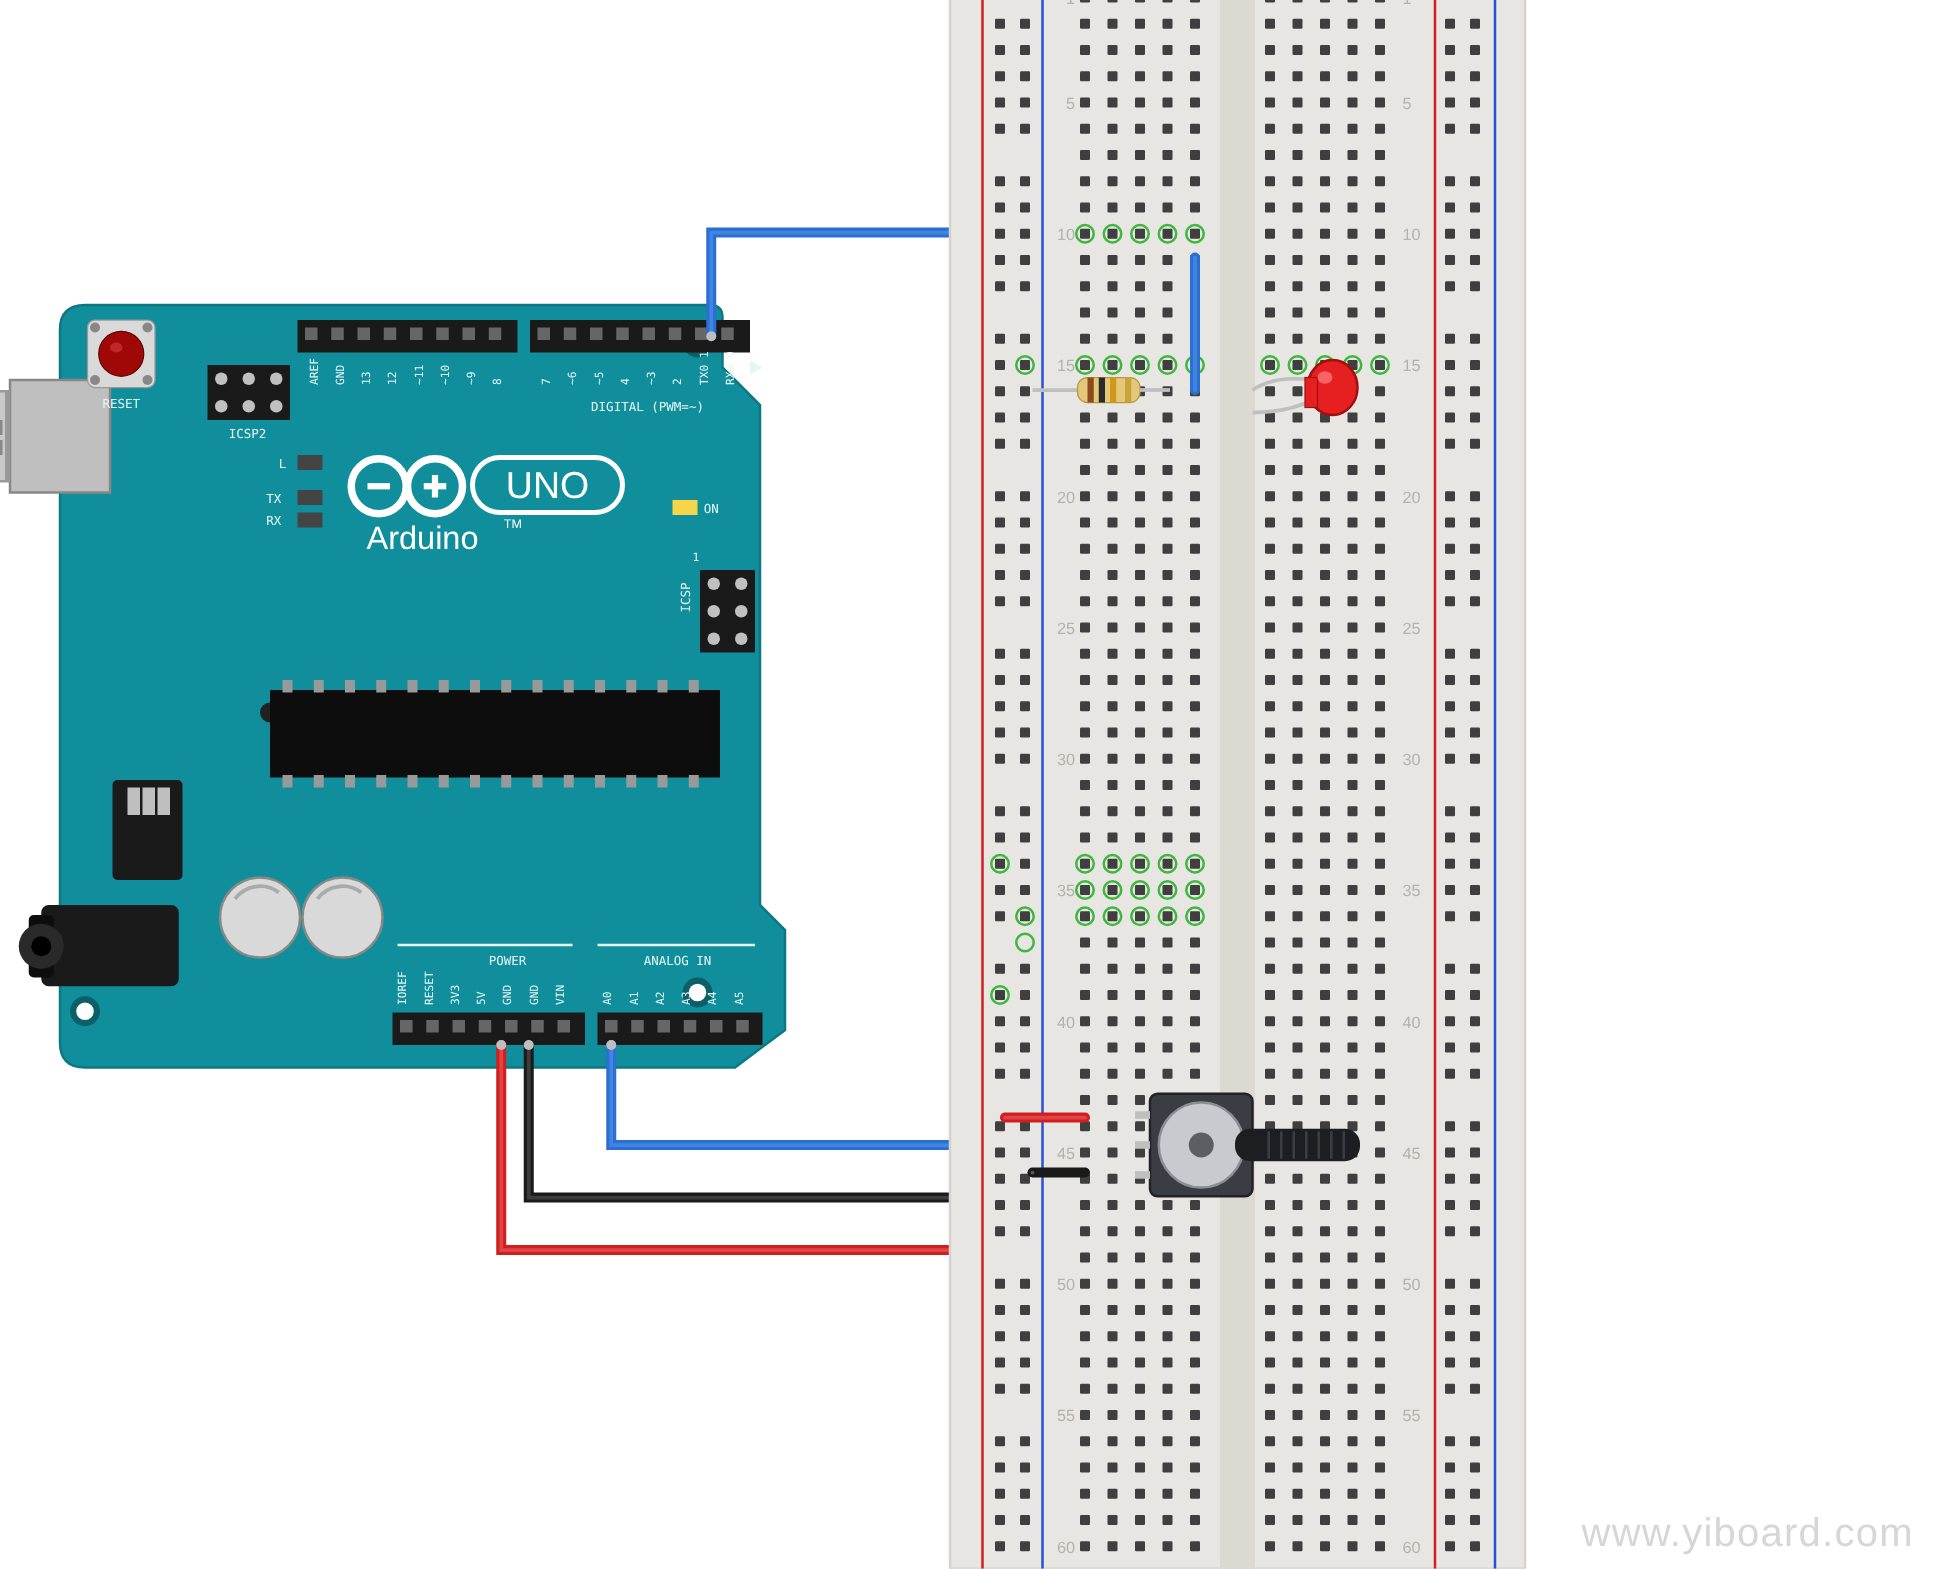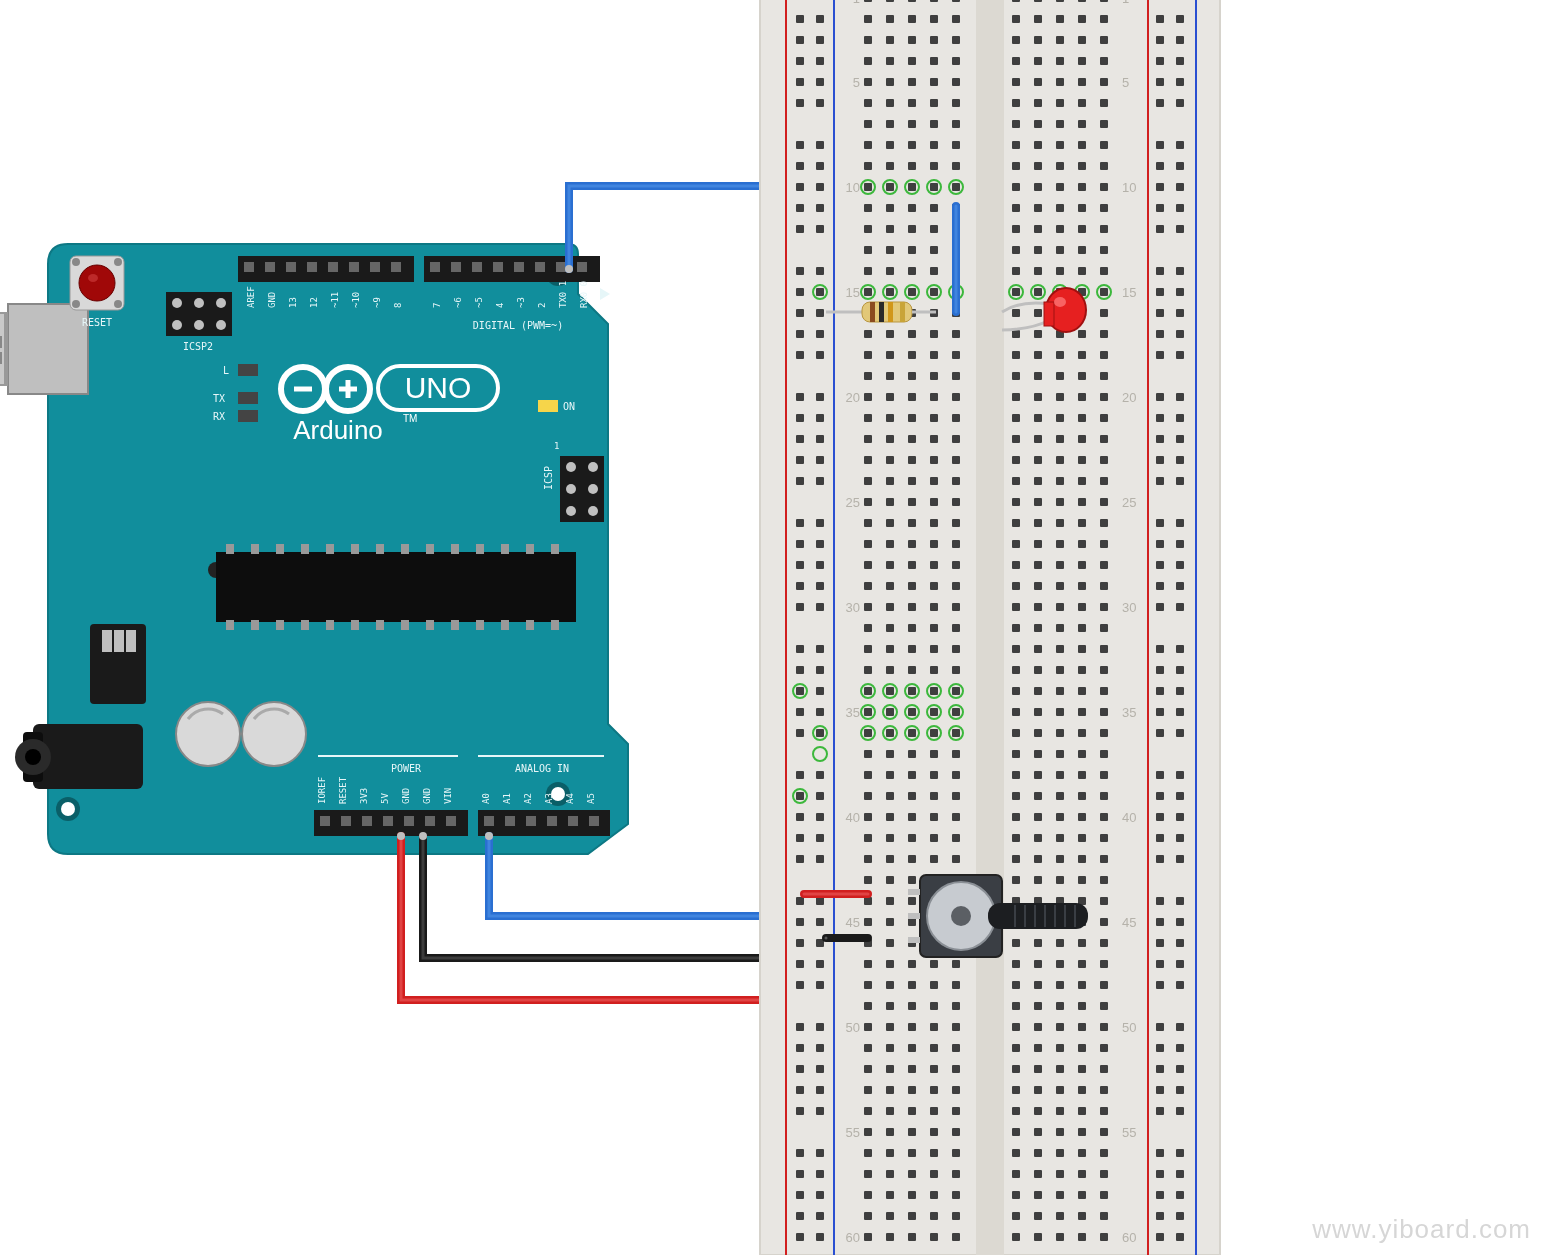--- a/index.html
+++ b/index.html
@@ -11,21 +11,21 @@
     width: 1546px;
     height: 1255px;
     position: relative;
     overflow: hidden;
   }
   svg { display: block; }
   .watermark {
     position: absolute;
     right: 15px;
     bottom: 10px;
-    font-size: 26px;
+    font-size: 32px;
     color: #bbb;
     opacity: 0.6;
     font-family: Arial, sans-serif;
     letter-spacing: 1px;
   }
 </style>
 </head>
 <body>
 
 <svg id="diagram" width="1546" height="1255" viewBox="0 0 1546 1255">

